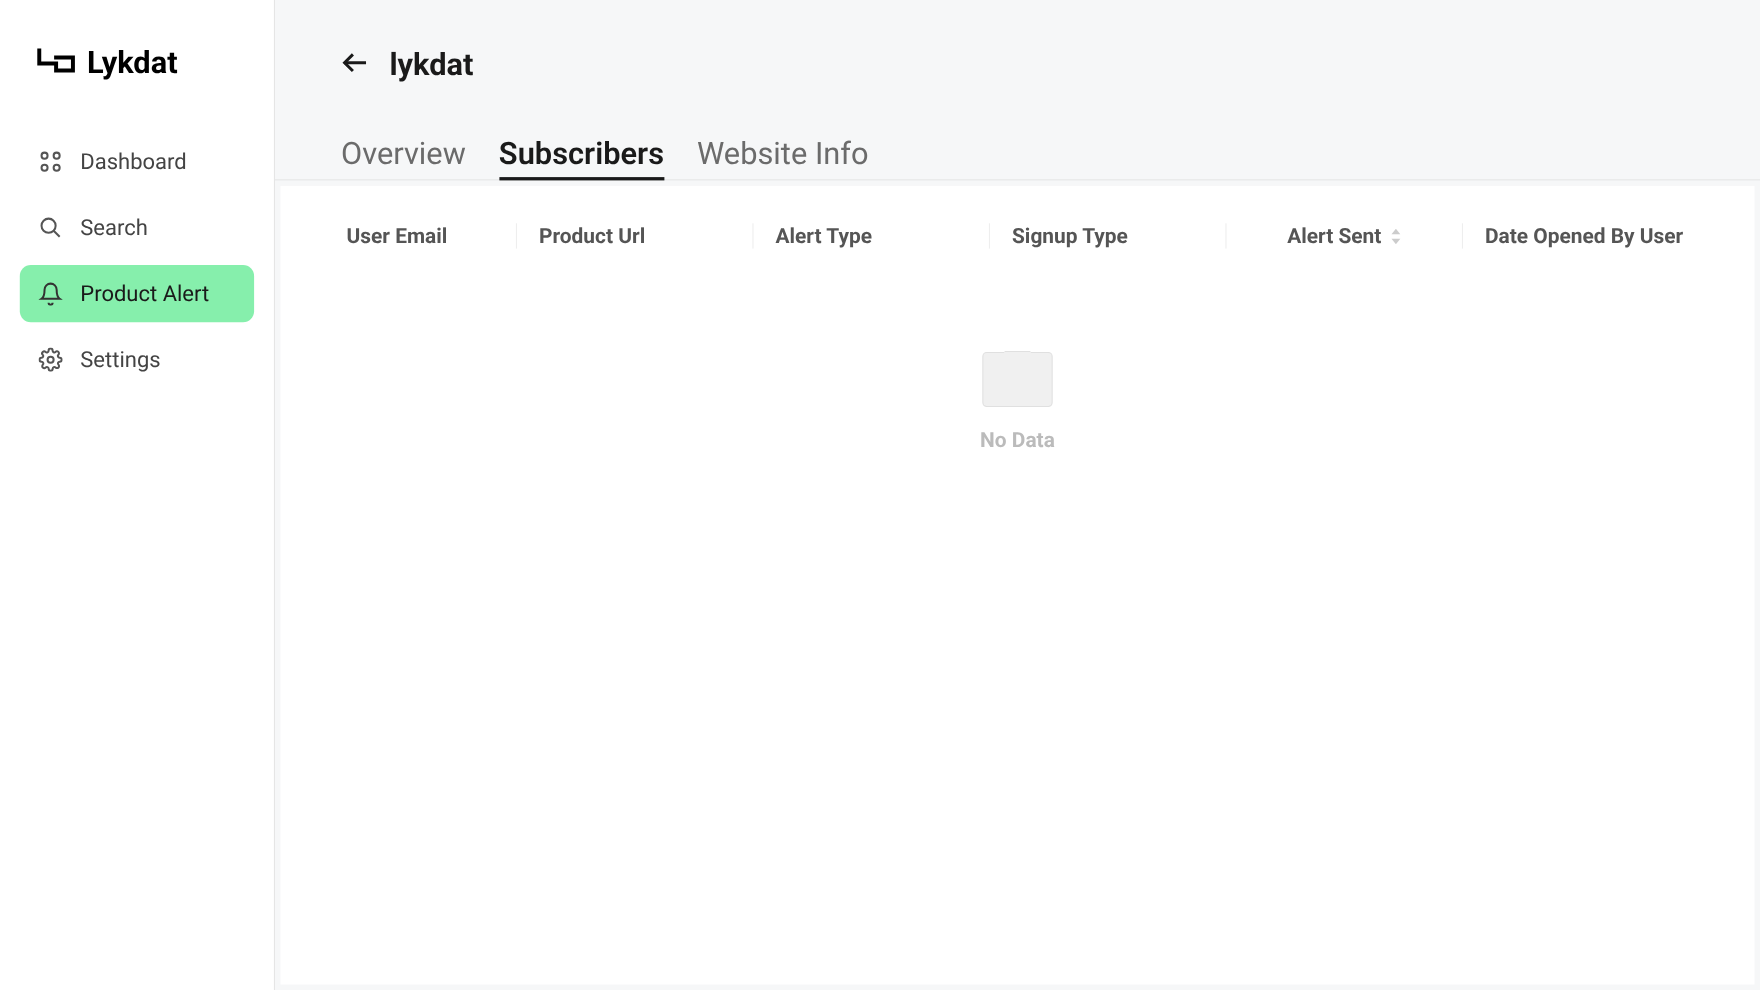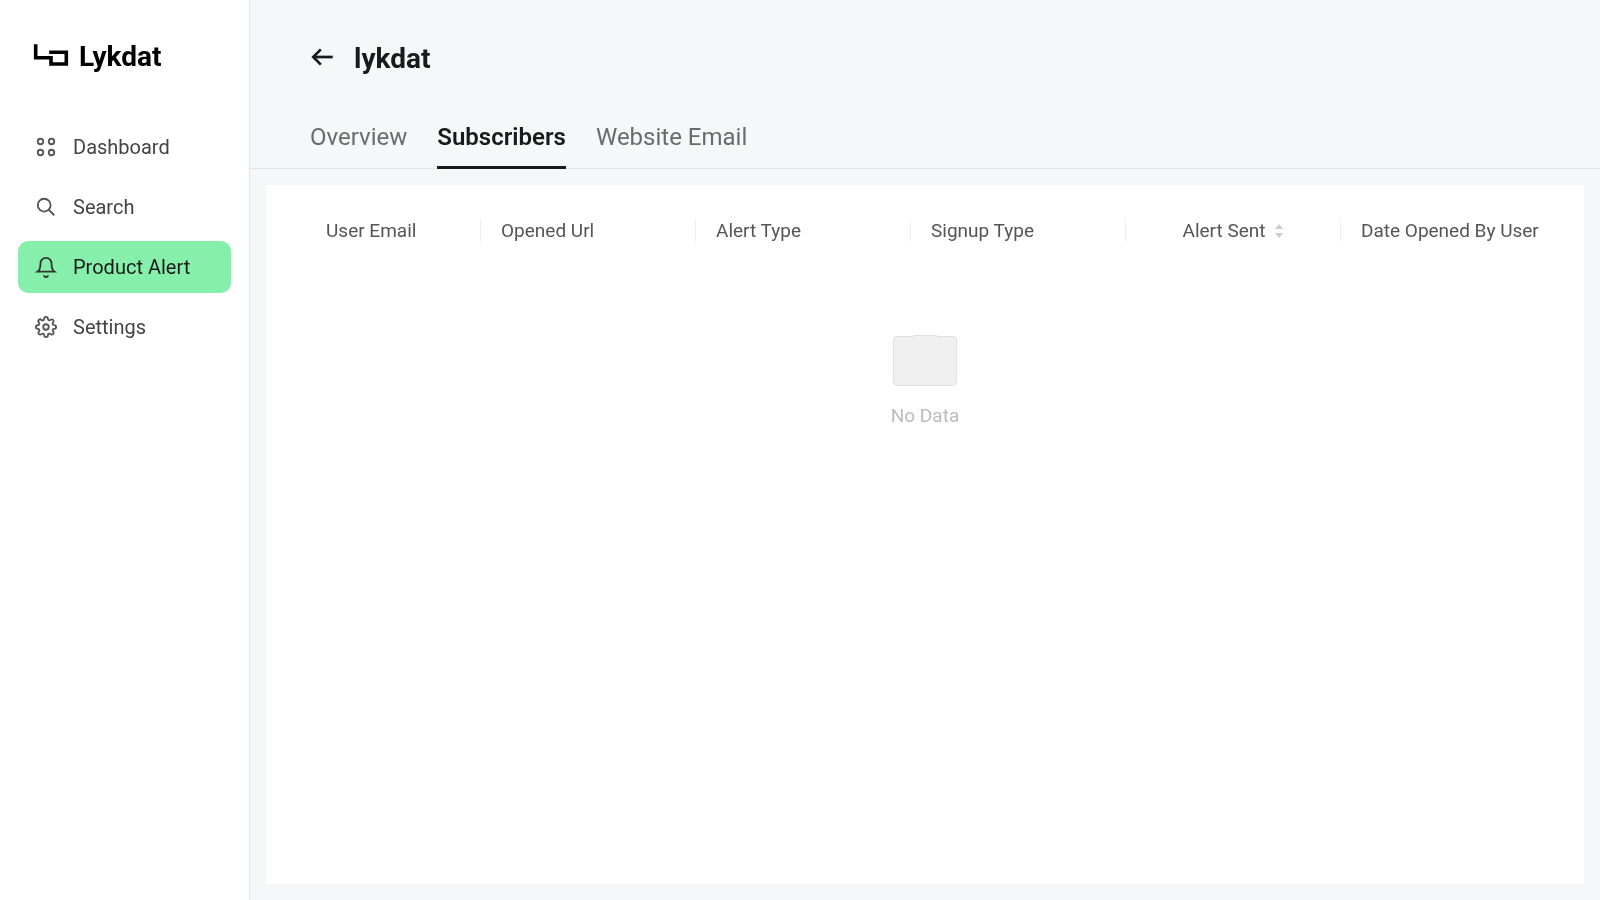--- a/index.html
+++ b/index.html
@@ -90,36 +90,37 @@
       font-weight: 700;
       color: #1a1a1a;
     }
     .tabs {
       display: flex;
       gap: 30px;
       padding: 48px 60px 0 60px;
       border-bottom: 1px solid #e5e5e5;
     }
     .tab {
-      font-size: 24px;
+      font-size: 28px;
       color: #6b6b6b;
-      padding-bottom: 15px;
+      padding-bottom: 5px;
       cursor: pointer;
       border-bottom: 3px solid transparent;
       margin-bottom: -1px;
     }
     .tab.active {
       color: #1a1a1a;
       font-weight: 600;
       border-bottom-color: #1a1a1a;
     }
     .content {
       flex: 1;
       background: #ffffff;
-      margin: 16px;
+      margin: 5px;
+      font-weight: bold;
     }
     .table {
       width: 100%;
     }
     .table-header {
       display: flex;
       padding: 34px 0;
     }
     .th {
       font-size: 19px;
@@ -249,32 +250,32 @@
   </div>
 
   <div class="tabs">
     <div class="tab">
       <span>Overview</span>
     </div>
     <div class="tab active">
       <span>Subscribers</span>
     </div>
     <div class="tab">
-      <span>Website Email</span>
+      <span>Website Info</span>
     </div>
   </div>
 
   <div class="content">
     <div class="table">
       <div class="table-header">
         <div class="th col-email">
           <span>User Email</span>
         </div>
         <div class="th col-product">
-          <span>Opened Url</span>
+          <span>Product Url</span>
         </div>
         <div class="th col-type">
           <span>Alert Type</span>
         </div>
         <div class="th col-signup">
           <span>Signup Type</span>
         </div>
         <div class="th col-sent">
           <span>Alert Sent</span>
           <span class="sort-icon">

